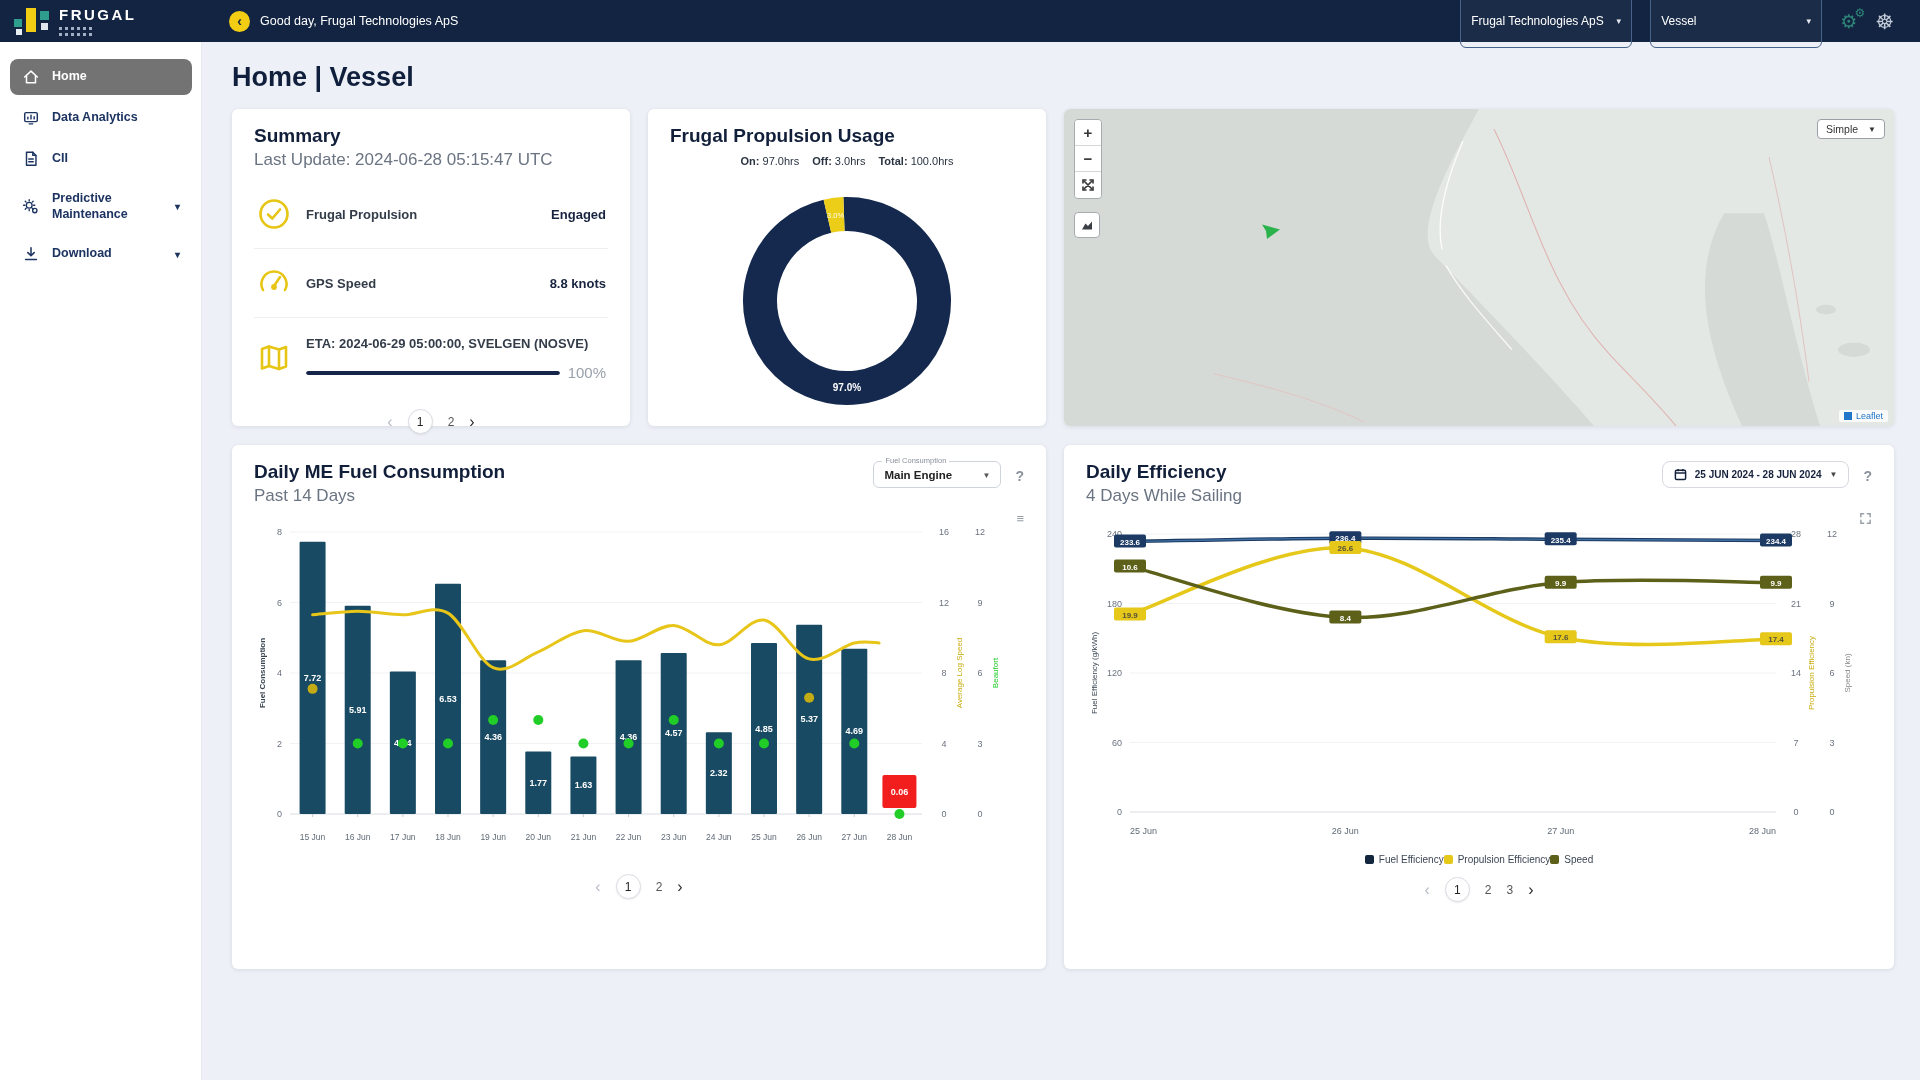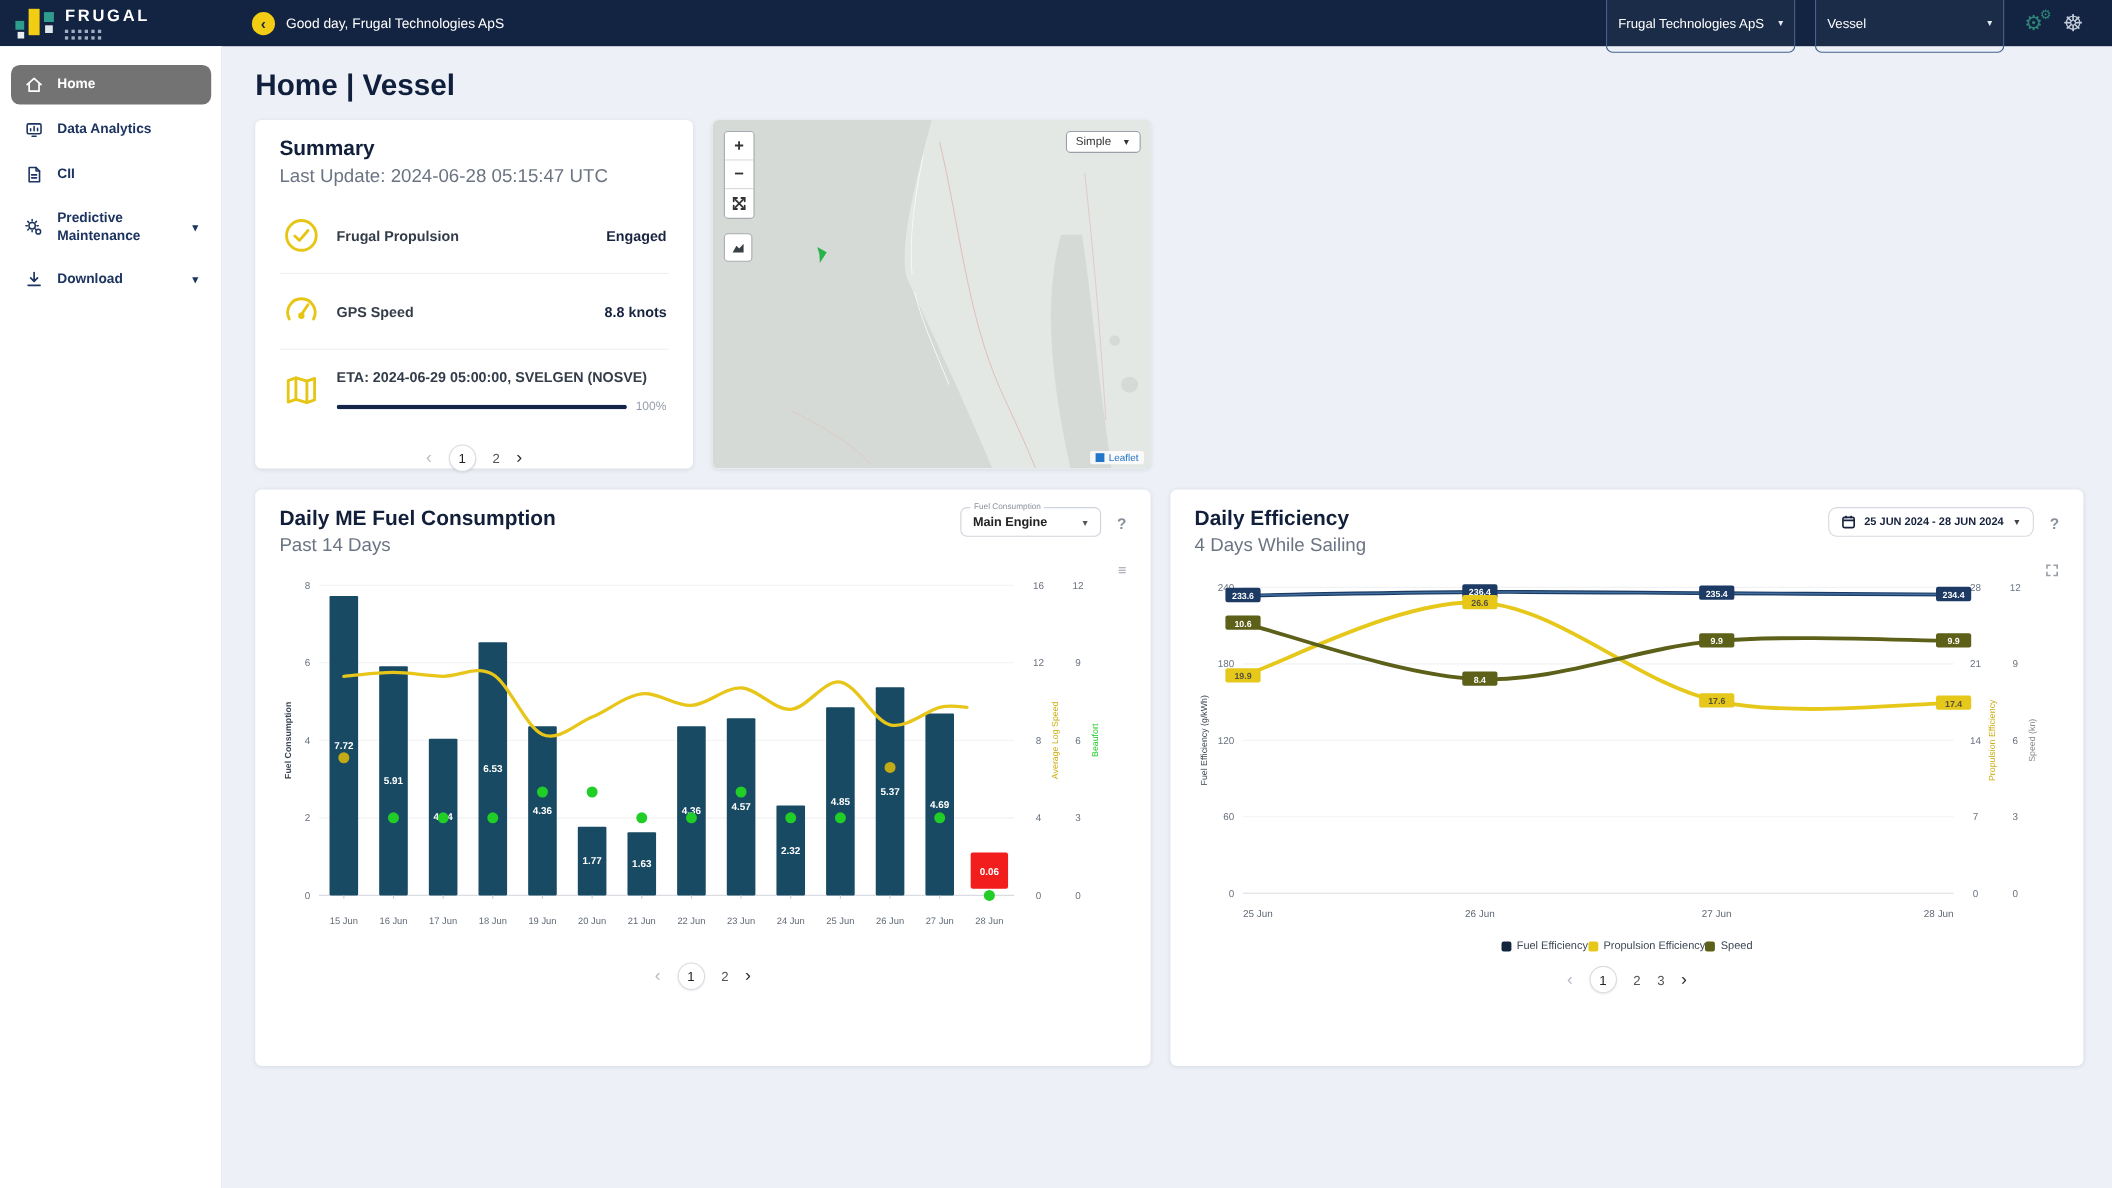--- a/index.html
+++ b/index.html
@@ -51,21 +51,21 @@
   
   .sum-rows { margin-top:10px; }
   .sum-row { display:flex; align-items:center; gap:14px; padding:16px 2px; border-bottom:1px solid #efefef; }
   .sum-row.no-border { border-bottom:none; }
   .sum-label { font-size:13px; color:#333c49; font-weight:600; flex:1; }
   .sum-value { font-size:13px; font-weight:800; color:#18243f; }
   .eta-col { flex:1; }
   .progress-wrap { display:flex; align-items:center; gap:8px; margin-top:12px; }
   .progress { flex:1; height:4px; background:#e8ebf1; border-radius:3px; overflow:hidden; }
   .progress > div { height:100%; background:#15254a; border-radius:3px; }
-  .progress-label { font-size:11px; color:#98a0ab; }
+  .progress-label { font-size:15px; color:#98a0ab; }
 
   
   .pager { display:flex; align-items:center; justify-content:center; gap:15px; margin-top:12px; font-size:12px; }
   .pager .chev { font-size:16px; color:#b7bdc6; cursor:pointer; line-height:1; }
   .pager .chev.next { color:#2c2c2c; }
   .pager .pg { cursor:pointer; color:#555; }
   .pager .pg.active { width:25px; height:25px; border:1px solid #d9dce2; border-radius:50%; display:flex; align-items:center; justify-content:center; background:#fff; color:#222; box-shadow:0 1px 2px rgba(0,0,0,.08); }
 
   
   .stats-line { display:flex; justify-content:center; gap:13px; font-size:11px; color:#2a3342; margin-top:8px; }
@@ -238,20 +238,36 @@
           </div>
         </div>
         <div class="pager">
             <span class="chev">‹</span>
             <span class="pg active">1</span>
             <span class="pg">2</span>
             <span class="chev next">›</span>
           </div>
       </section>
 
+      <section class="card pad">
+        <h2 class="card-title">Frugal Propulsion Usage</h2>
+        <div class="stats-line">
+            <span><b>On: </b>97.0hrs</span>
+            <span><b>Off: </b>3.0hrs</span>
+            <span><b>Total: </b>100.0hrs</span>
+          </div>
+        <div class="donut-wrap">
+            <svg width="252" height="252" viewBox="0 0 252 252">
+              <path d="M122.96374378688243,41.05299804933867 A87,87 0 1 1 106.42925827208373,43.229804363684536" stroke="#14294d" stroke-width="34" fill="none"></path>
+              <path d="M106.42925827208376,43.229804363684536 A87,87 0 0 1 122.96374378688243,41.05299804933867" stroke="#eccd17" stroke-width="34" fill="none"></path>
+              <text x="126" y="218" text-anchor="middle" font-size="10" font-weight="bold" fill="#ffffff">97.0%</text>
+              <text x="114.64422127685553" y="44.74429706047849" text-anchor="middle" font-size="7.5" fill="#fdfdf2">3.0%</text>
+            </svg>
+          </div>
+      </section>
 
       <section class="card map-card">
         <svg class="map" viewBox="0 0 830 395" preserveAspectRatio="none">
           <rect x="0" y="0" width="830" height="395" fill="#d5dad6"></rect>
           <path d="M415,0 L830,0 L830,395 L530,395 C485,330 432,262 370,182 C348,150 388,62 415,0 Z" fill="#e3e8e4"></path>
           <path d="M660,130 C628,200 638,285 678,395 L756,395 C728,280 718,200 700,130 Z" fill="#d5dad6"></path>
           <ellipse cx="790" cy="300" rx="16" ry="9" fill="#d5dad6"></ellipse>
           <ellipse cx="762" cy="250" rx="10" ry="6" fill="#d5dad6"></ellipse>
           <path d="M399,40 C380,95 372,140 378,175 M382,195 C398,230 420,260 448,300" stroke="#ffffff" stroke-width="1.4" fill="none" opacity="0.85"></path>
           <path d="M430,25 C468,120 482,220 545,305 C565,332 590,362 612,395" stroke="#e0a2a2" stroke-width="1.1" fill="none" opacity="0.8"></path>

